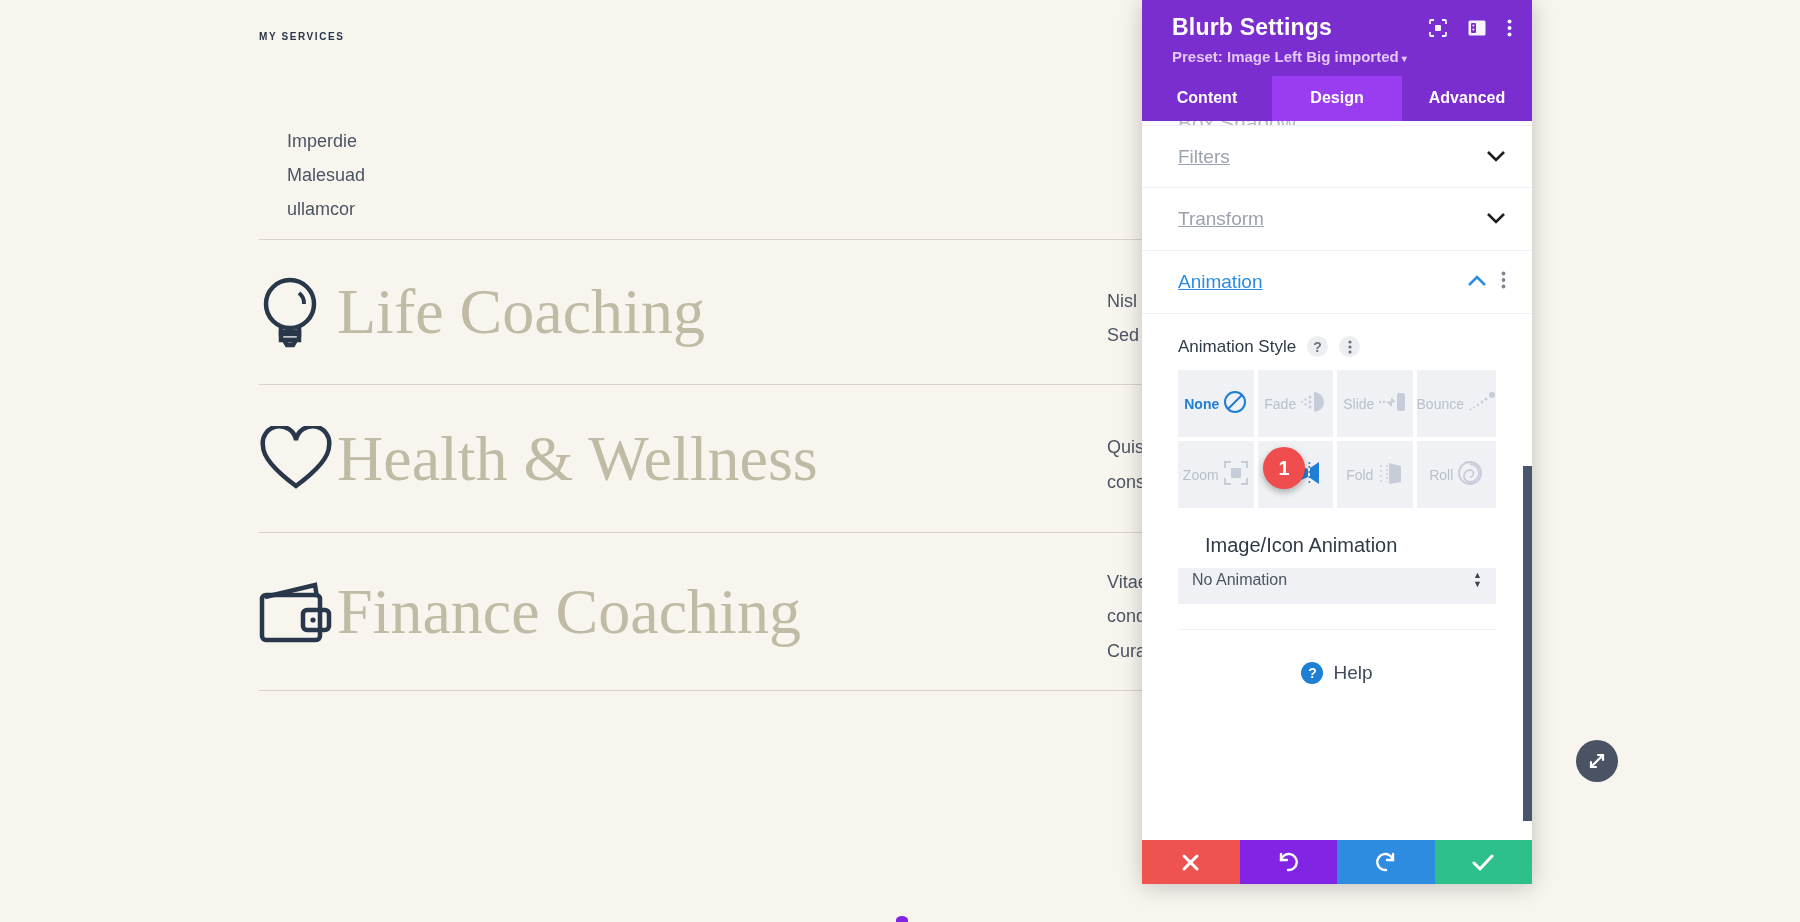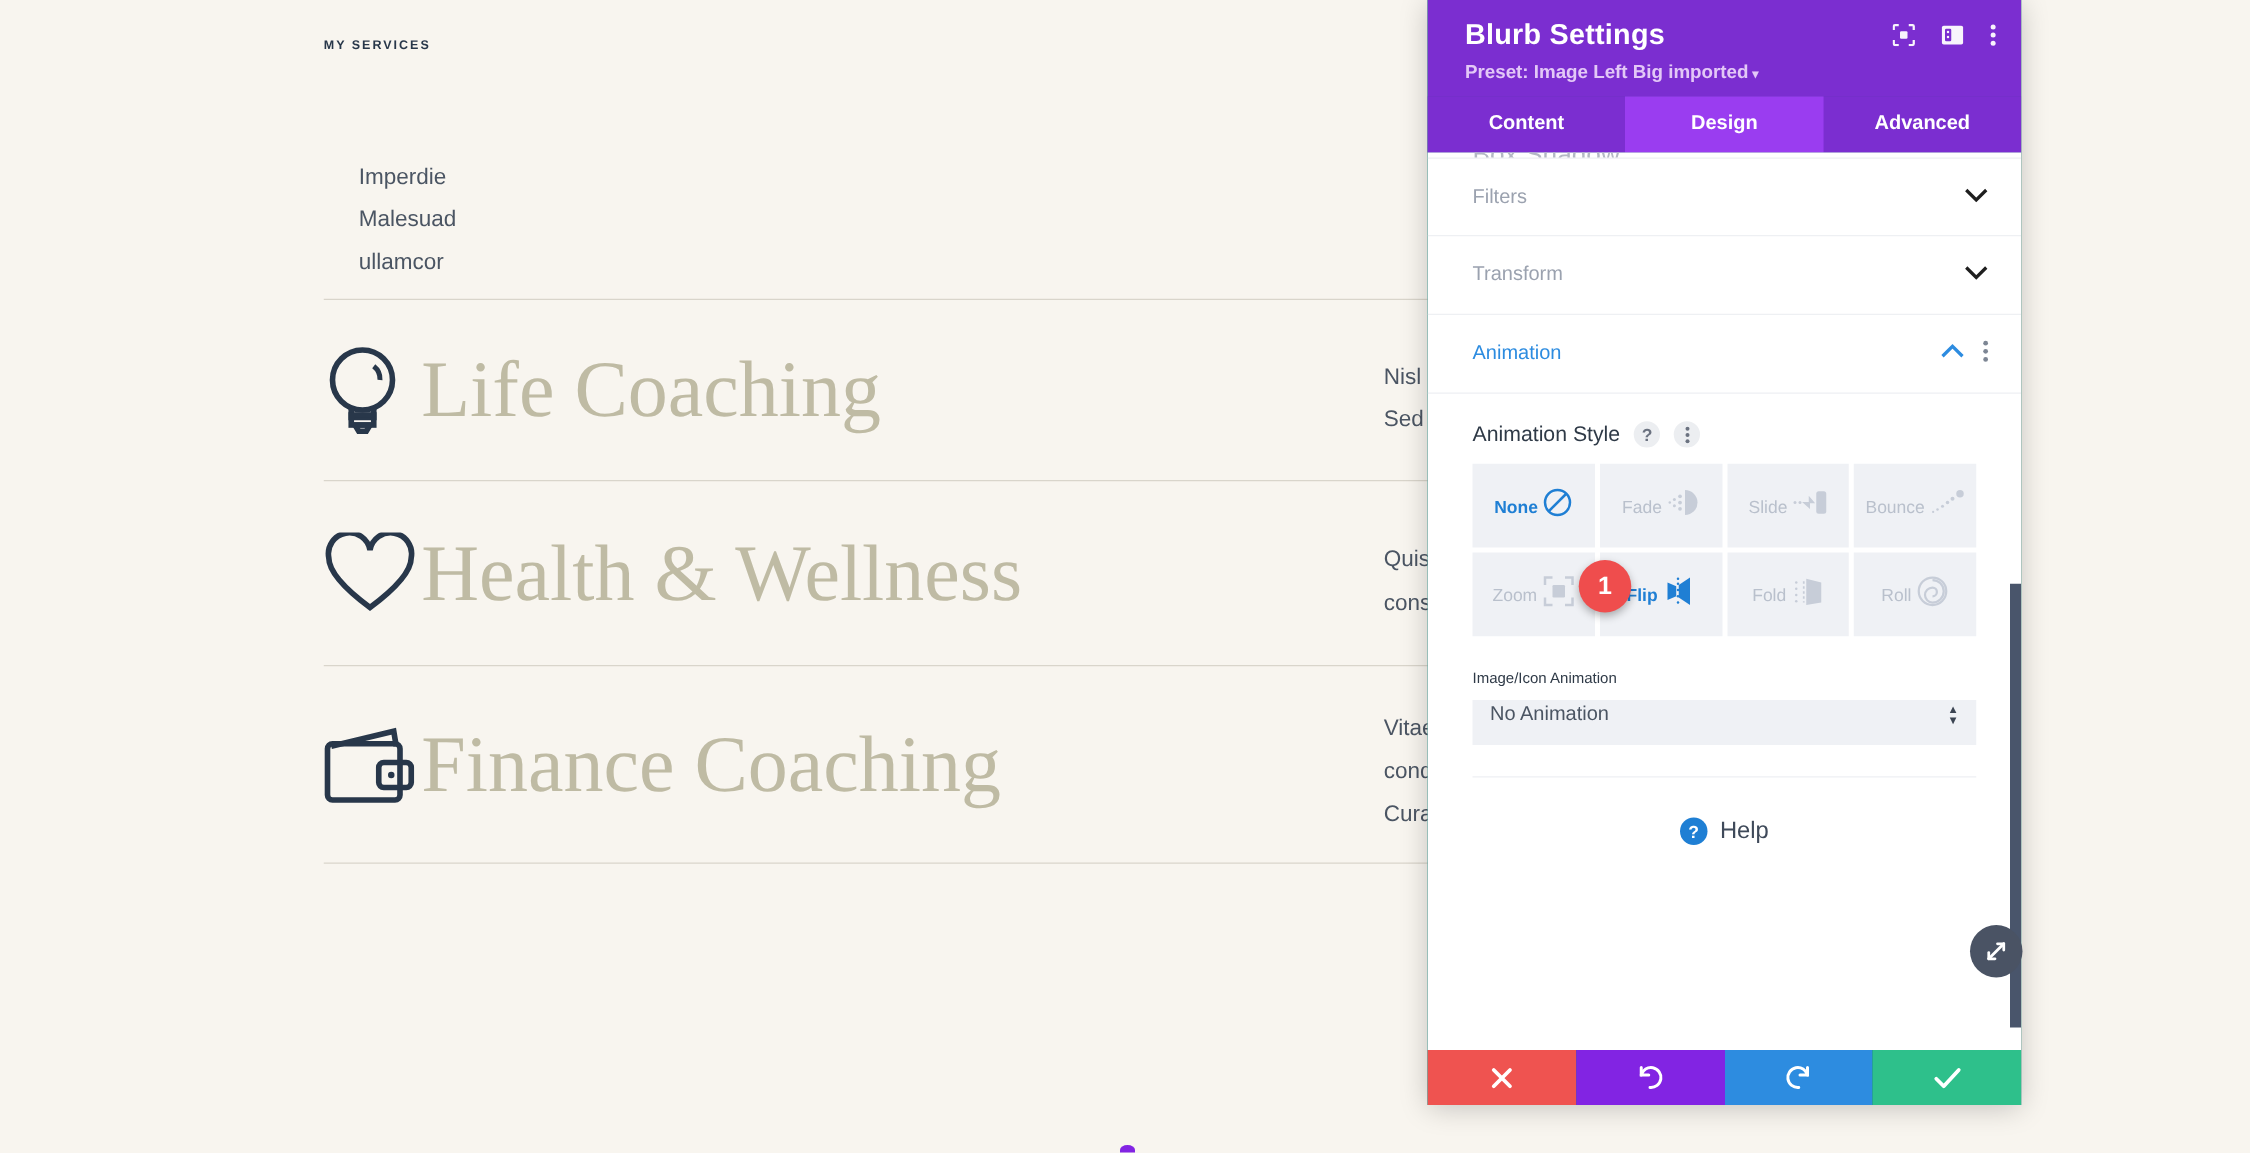--- a/index.html
+++ b/index.html
@@ -96,23 +96,23 @@
   .r1 .row-body { padding-top: 6px; }
   .r2 .row-body { padding-top: 12px; }
   .r3 .row-body { padding-top: 12px; }
   .r4 .row-body { padding-top: 10px; }
 
   
   #settings-modal {
     position: absolute;
     left: 1142px;
     top: 0;
-    width: 475px;
+    width: 390px;
     height: 884px;
-    background: #0f766e;
+    background: #a3a3a3;
     box-shadow: 0 2px 22px rgba(0,0,0,0.22);
     display: flex;
     flex-direction: column;
     overflow: hidden;
   }
 
   .modal-header {
     background: #7c28d4;
     background: #7b2ed0;
     padding: 14px 20px 10px 30px;
@@ -190,22 +190,23 @@
     display: flex;
     align-items: center;
     justify-content: space-between;
     padding: 0 26px 0 36px;
     height: 63px;
     border-bottom: 1px solid #eef0f3;
     cursor: pointer;
   }
   .accordion-row.first { border-top: 1px solid #eef0f3; }
   .accordion-label {
-    font-size: 16px;
+    font-size: 19px;
     color: #9ba2af;
+    text-decoration: underline;
   }
   .accordion-row.open .accordion-label { color: #2d8ce0; }
   .accordion-ctl { display: flex; align-items: center; gap: 14px; }
   .chev { color: #1f1f1f; display: block; }
   .accordion-row.open .chev { color: #2d8ce0; }
   .dots-v { display: block; }
 
   .animation-body {
     padding: 22px 36px 0 36px;
   }
@@ -284,21 +285,21 @@
     display: flex;
     align-items: center;
     justify-content: center;
     box-shadow: 0 3px 7px rgba(0,0,0,0.3);
     left: 85px;
     top: 77px;
     z-index: 9;
   }
 
   .select-block { margin-top: 26px; }
-  .select-block .field-label { font-size: 12px; }
+  .select-block .field-label { font-size: 20px; margin-left: 27px; }
   .fake-select {
     margin-top: 11px;
     height: 36px;
     background: #eff1f5;
     display: flex;
     align-items: center;
     justify-content: space-between;
     padding: 0 14px 12px 14px;
     font-size: 16px;
     color: #4b5563;

